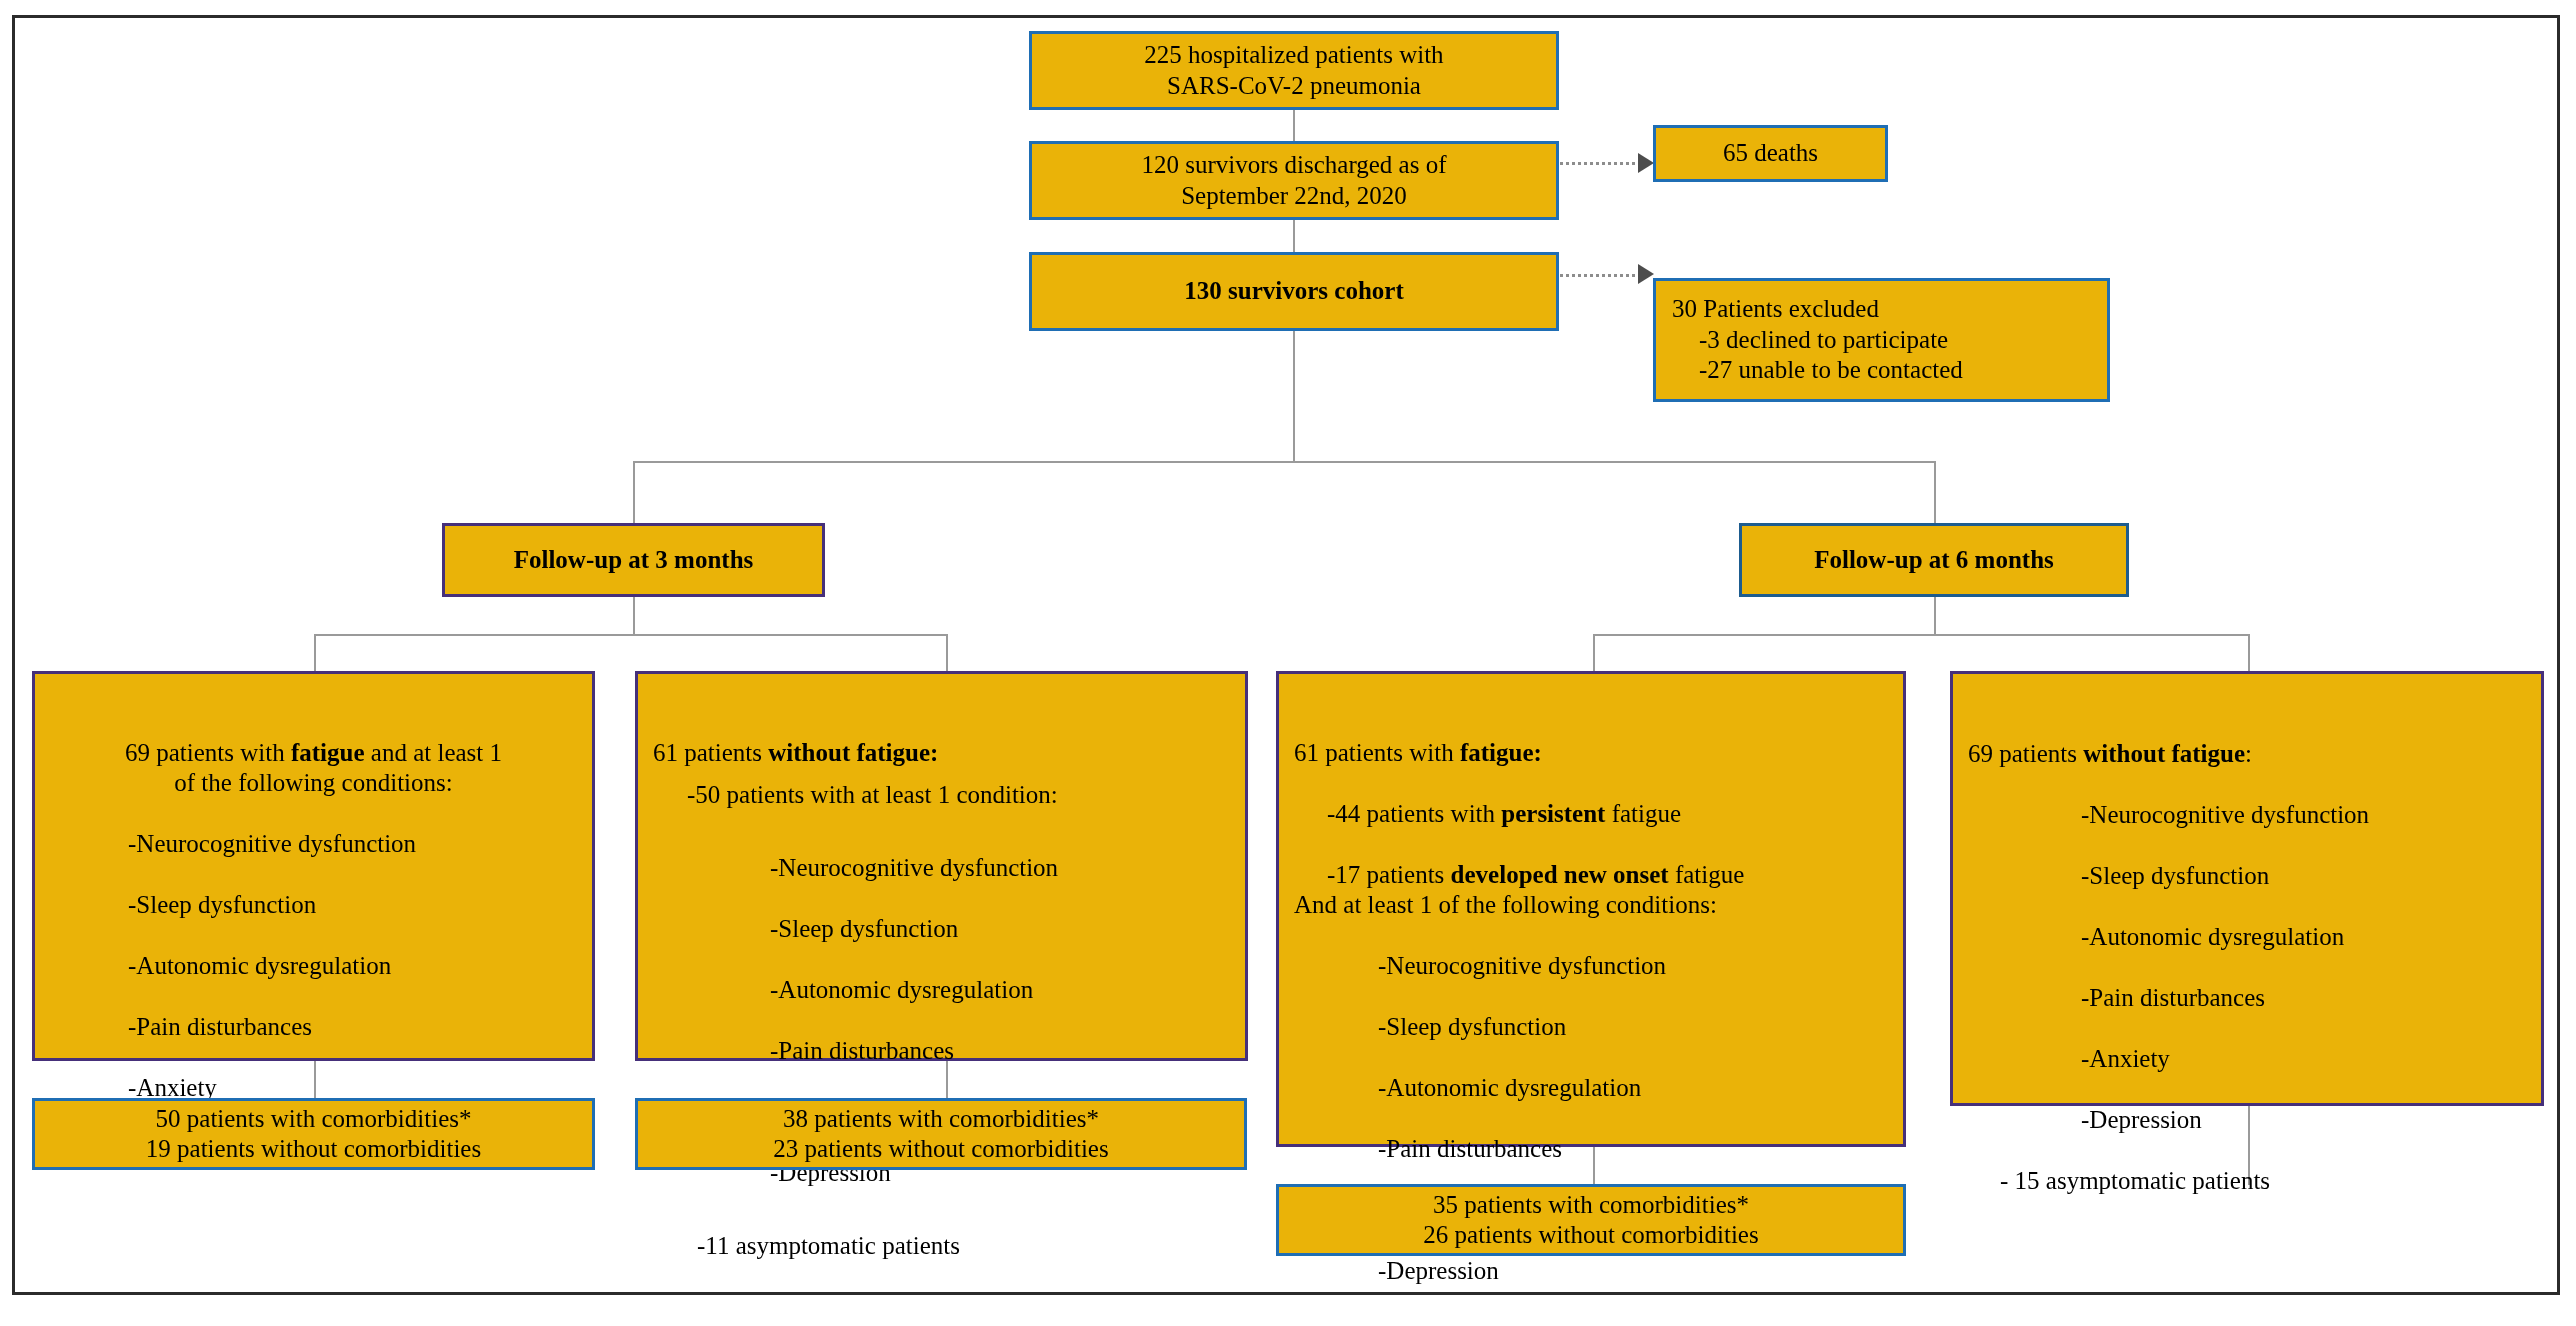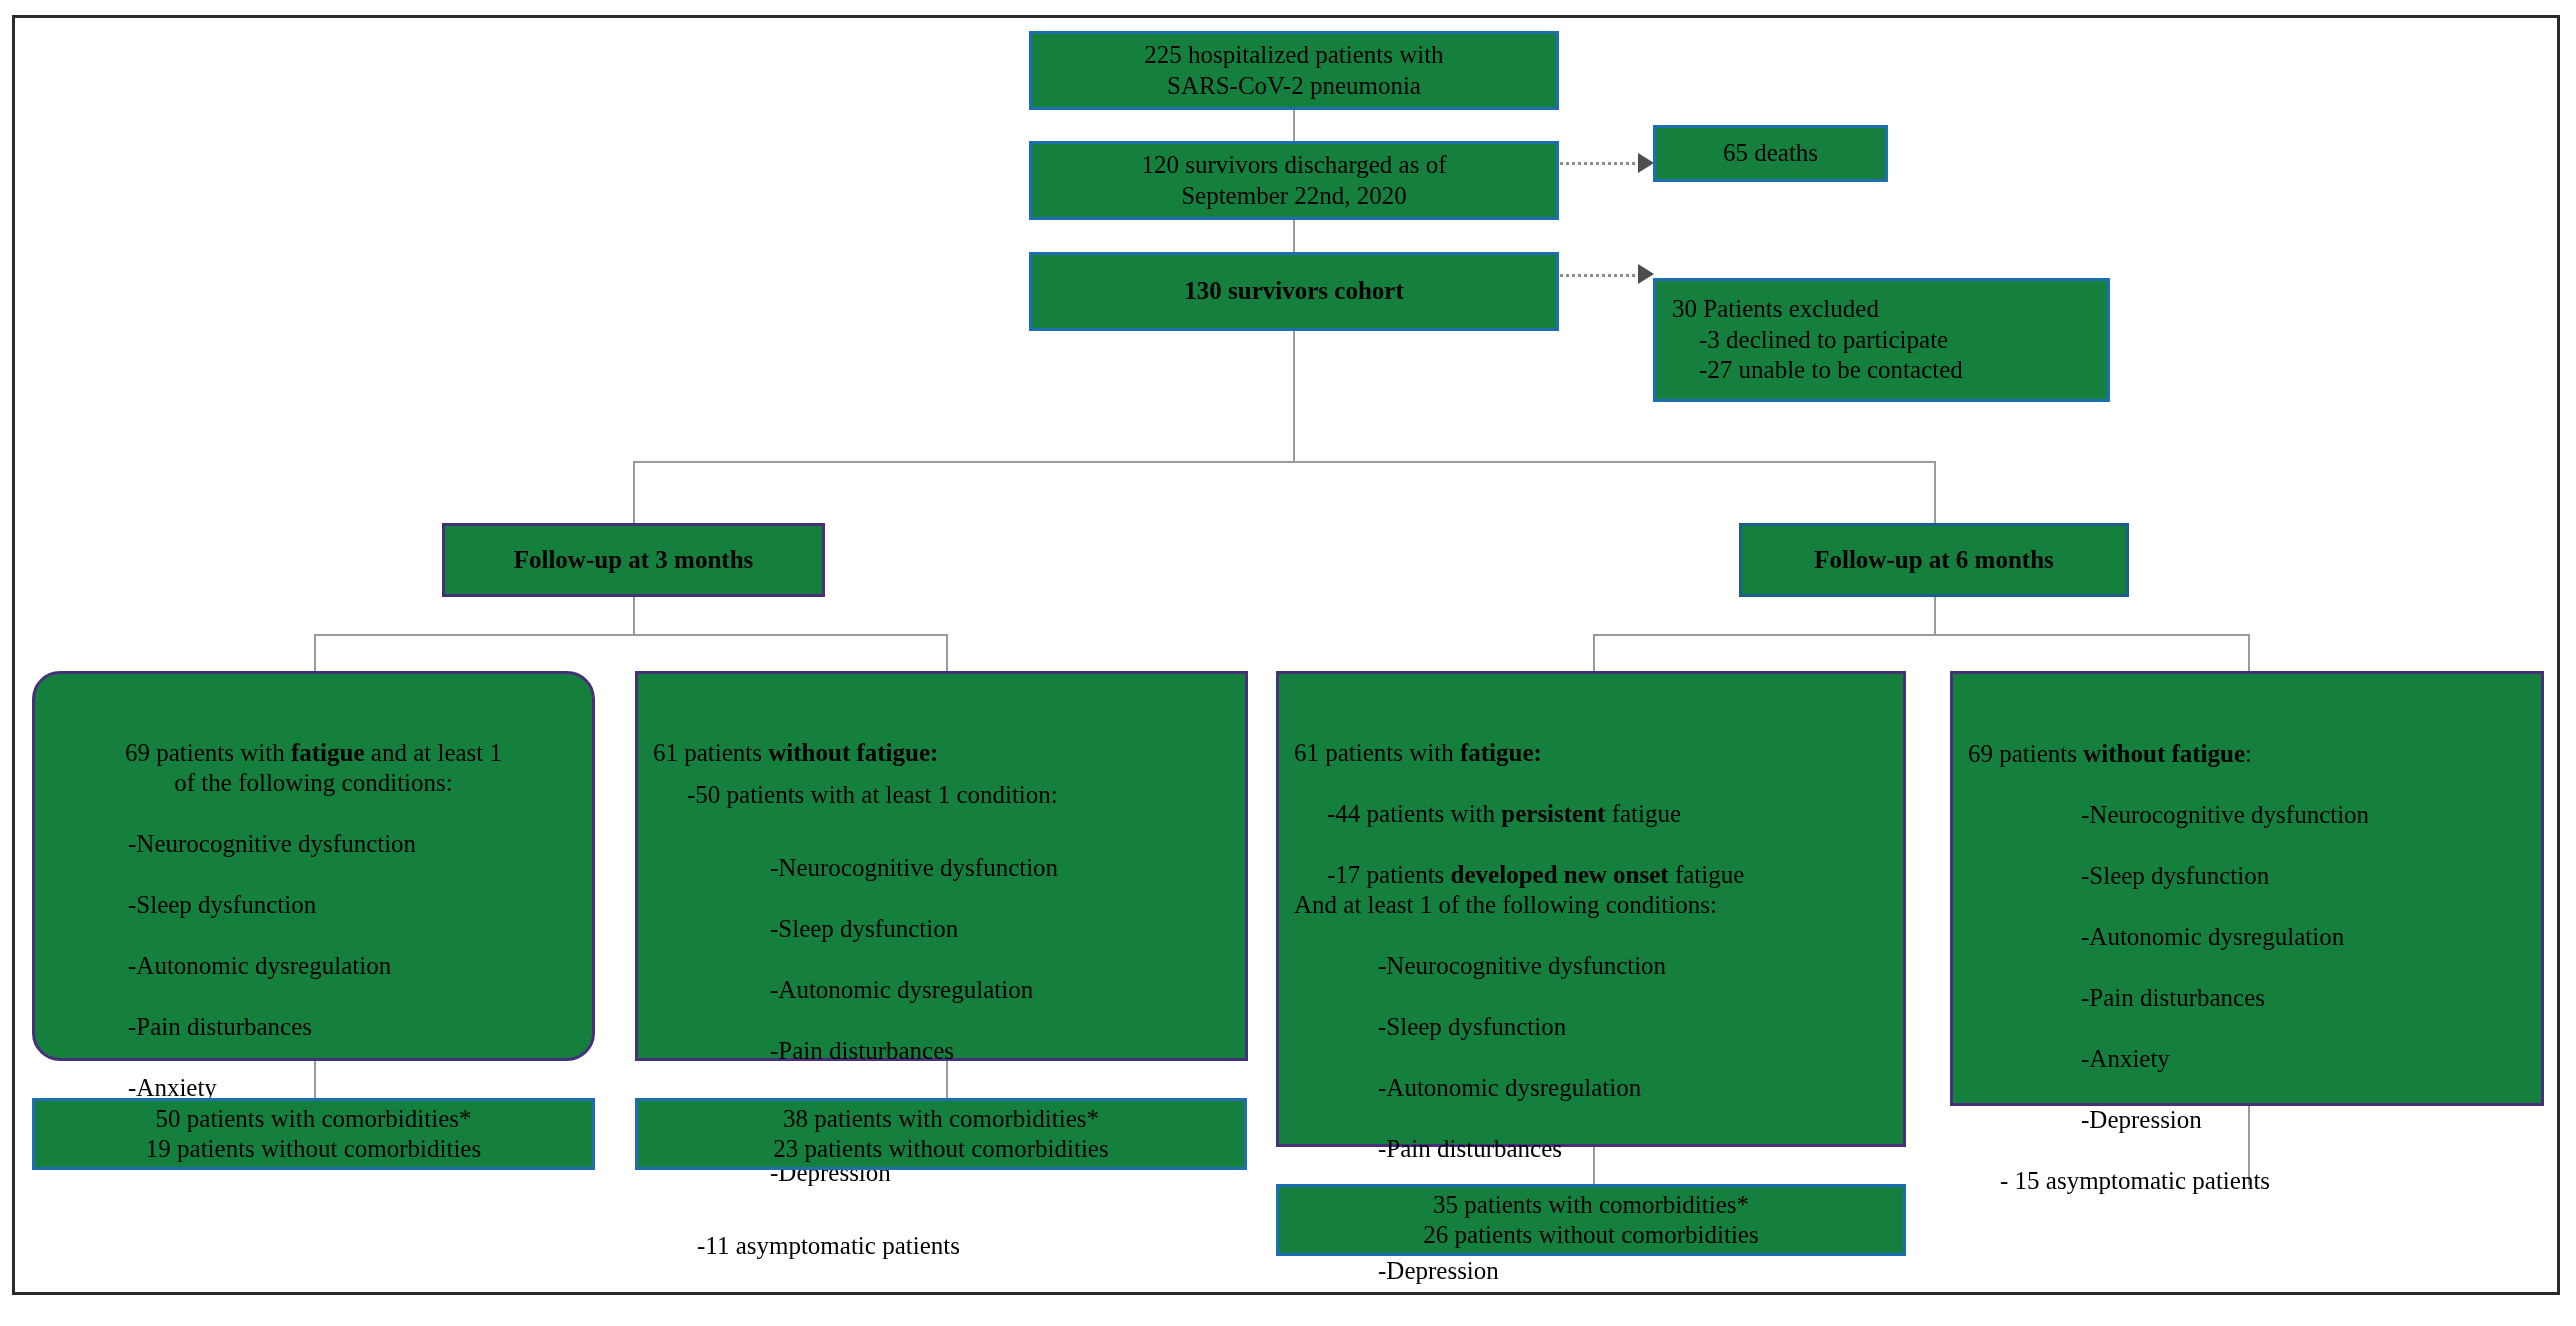--- a/index.html
+++ b/index.html
@@ -21,21 +21,21 @@
     left:12.4px; top:15px;
     width:2548px; height:1280px;
     border:3.1px solid #2b2b2b;
     box-sizing:border-box;
   }
 
   
   .box{
     position:absolute;
     box-sizing:border-box;
-    background:#15803d;
+    background:#eab308;
     display:flex;
     flex-direction:column;
     justify-content:center;
     z-index:5;
   }
   .box.blue{ border:3.7px solid #1f6eb4; }
   .box.navy{ border:3.7px solid #1d5c8f; }
   .box.purple{ border:3.7px solid #46307a; }
 
   .box .txt{
@@ -142,21 +142,21 @@
   </div>
 
   <div class="box purple" style="left:442px; top:523px; width:383px; height:74px;">
     <div class="txt ctr bold">Follow-up at 3 months</div>
   </div>
 
   <div class="box navy" style="left:1739px; top:523px; width:390px; height:74px;">
     <div class="txt ctr bold">Follow-up at 6 months</div>
   </div>
 
-  <div class="box purple" style="left:32px; top:671px; width:563px; height:390px; justify-content:flex-start; padding-top:33px;border-radius:28px;">
+  <div class="box purple" style="left:32px; top:671px; width:563px; height:390px; justify-content:flex-start; padding-top:33px;">
     <div class="txt ctr">
       <span>69 patients with </span><span class="bold">fatigue</span><span> and at least 1</span>
     </div>
     <div class="txt ctr">of the following conditions:</div>
     <div class="txt lft" style="padding-left:93px;">
       <span class="i0">-Neurocognitive dysfunction</span>
       <span class="i0">-Sleep dysfunction</span>
       <span class="i0">-Autonomic dysregulation</span>
       <span class="i0">-Pain disturbances</span>
       <span class="i0">-Anxiety</span>

